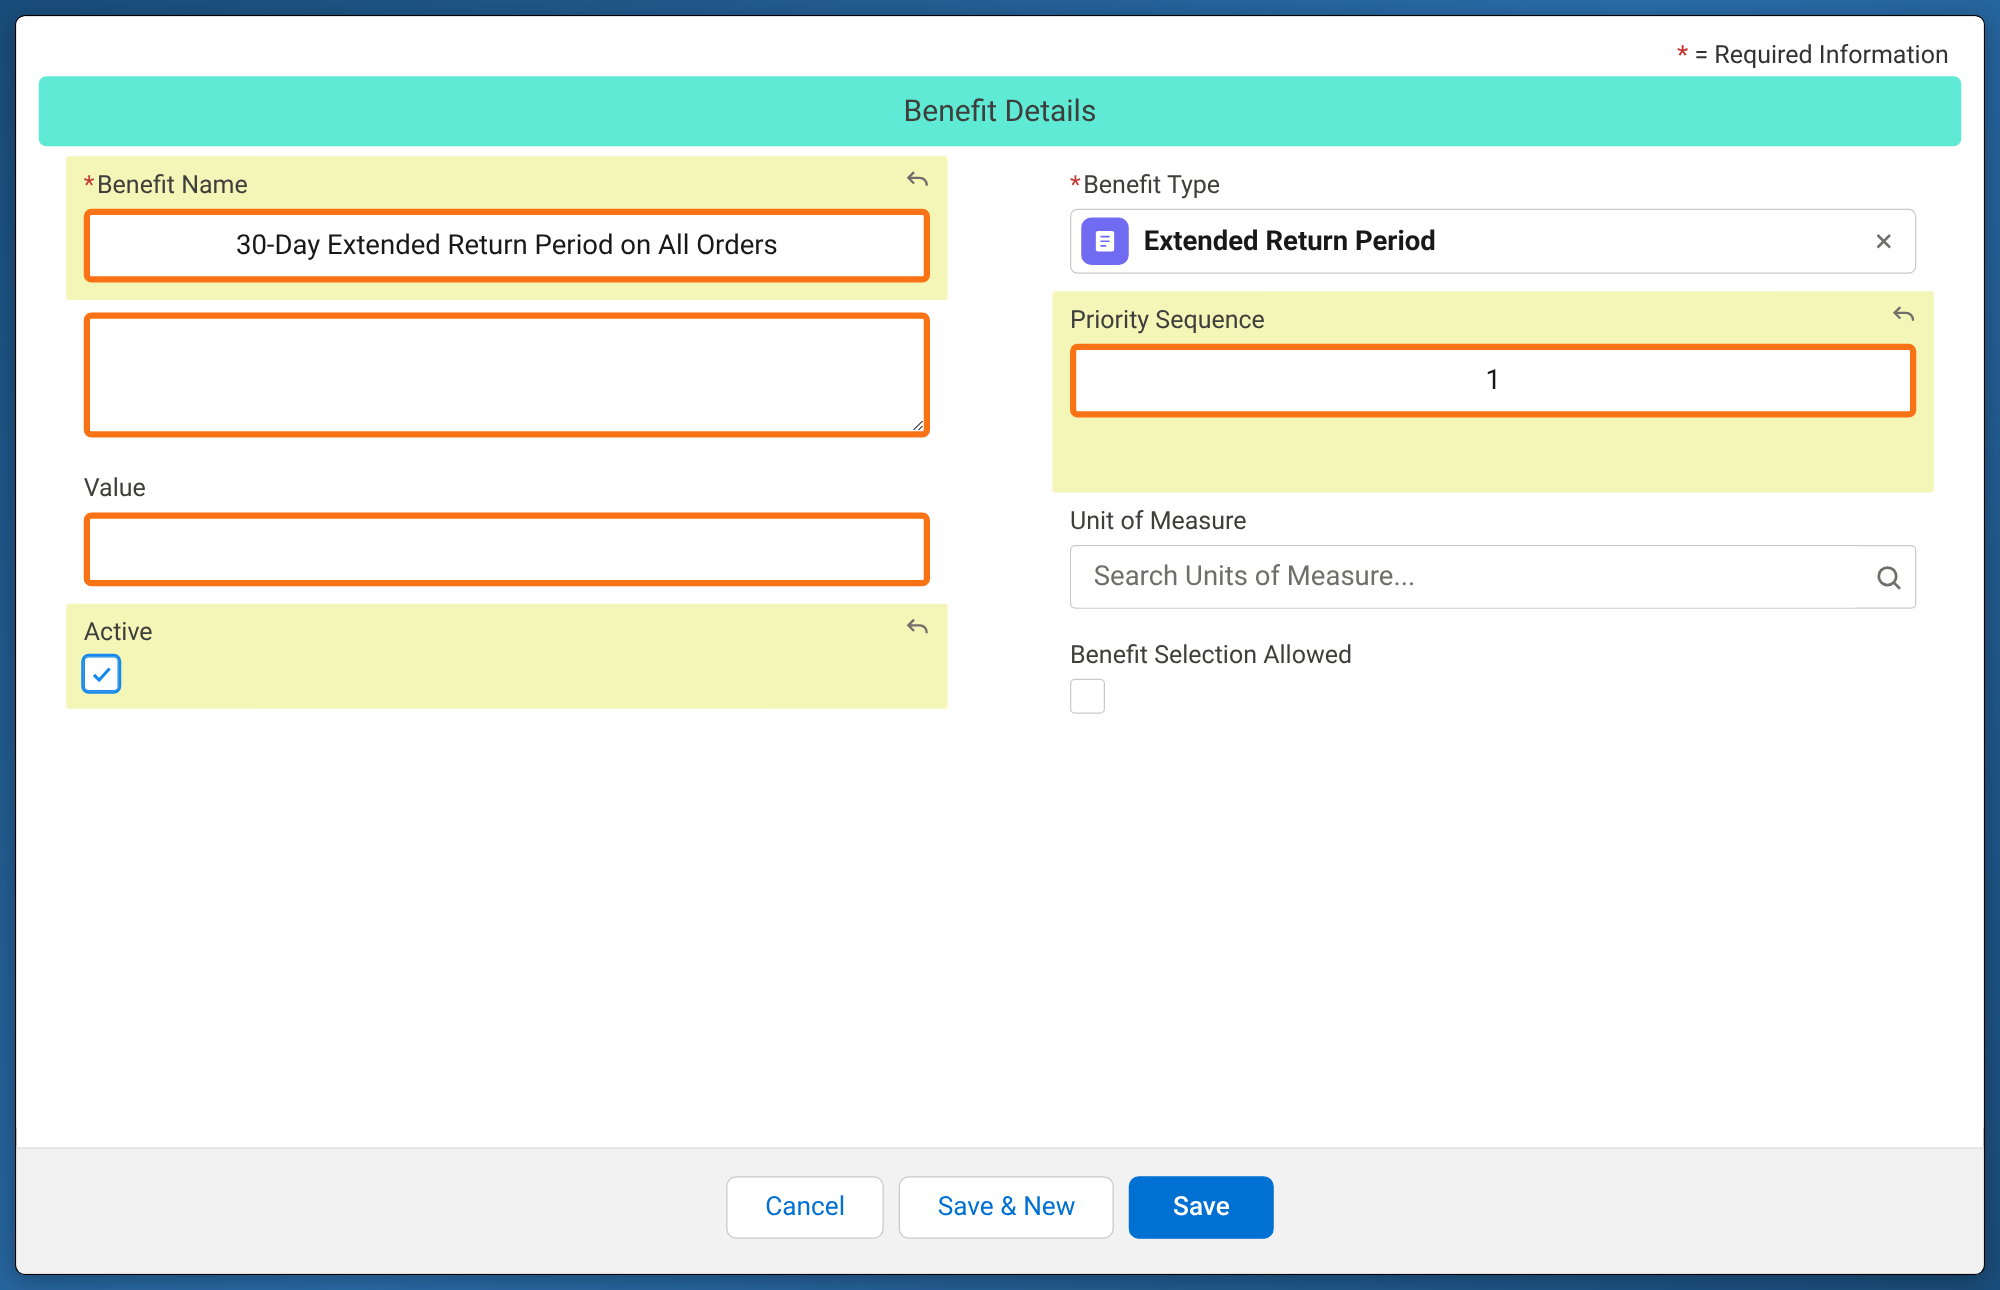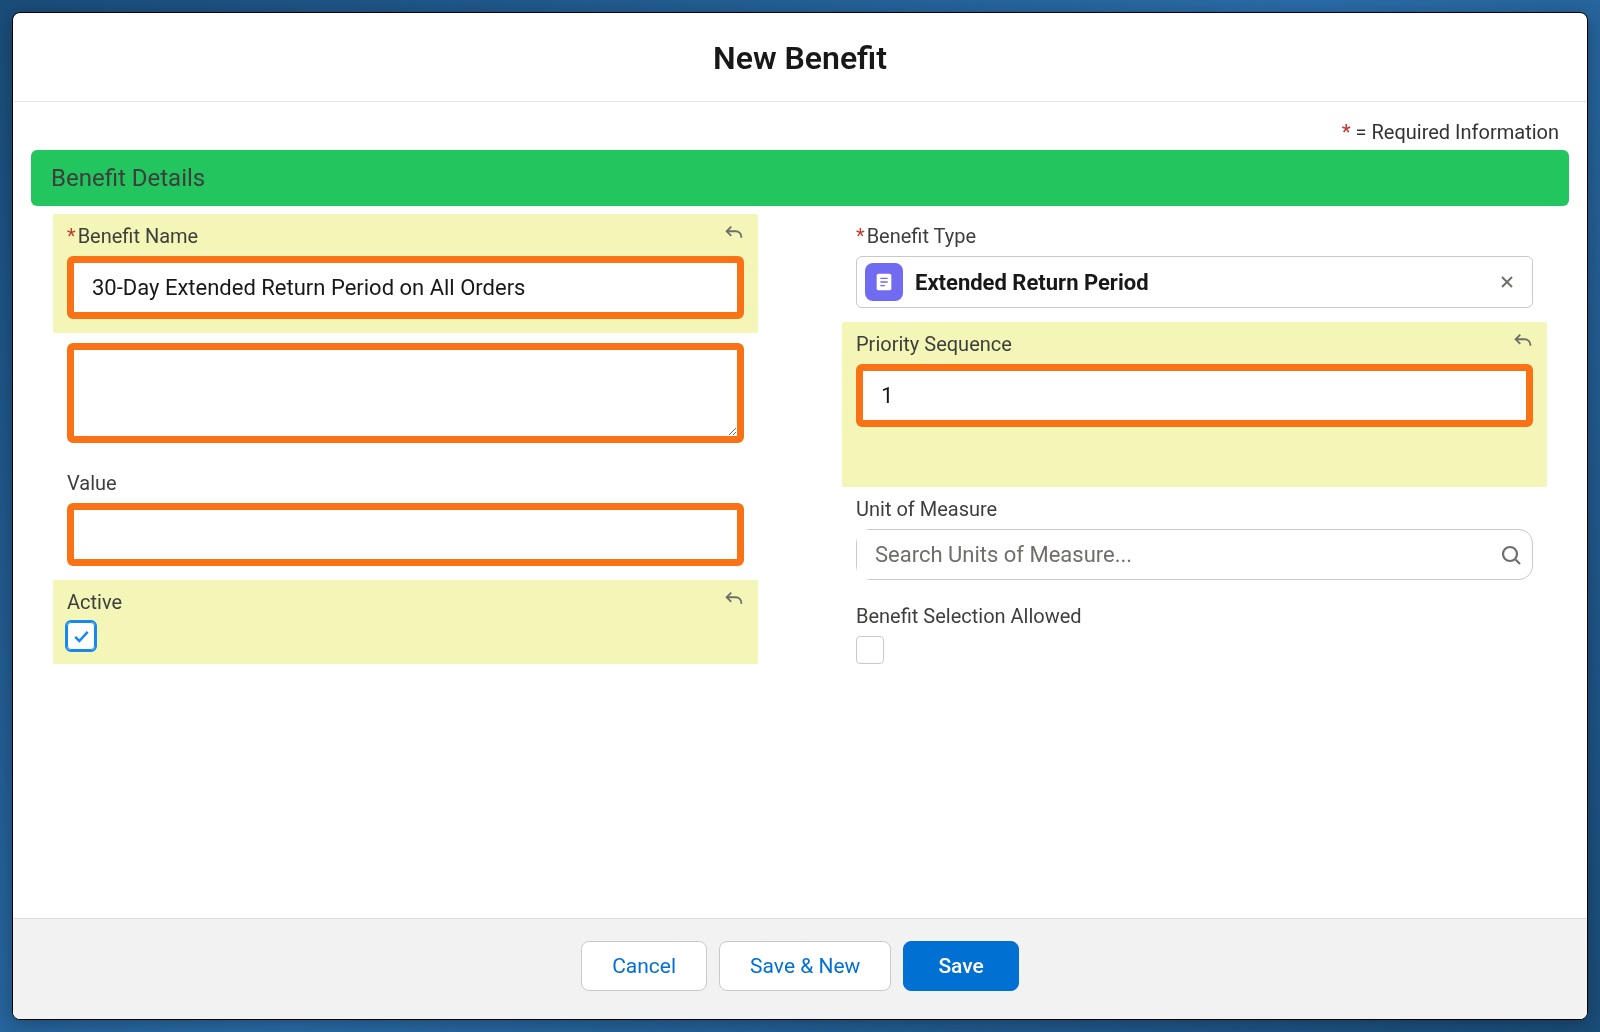--- a/index.html
+++ b/index.html
@@ -39,24 +39,25 @@
       background:#fff;
     }
     .required-note {
       text-align: right;
       padding: 18px 28px 6px 28px;
       font-size: 20px;
       color: #333;
     }
     .required-note .ast { color: #c23934; font-weight: 500; }
     .section-header {
-      background: #22c55e;
+      background: #5eead4;
       border-radius: 6px;
       margin: 0 18px 8px 18px;
       padding: 14px 20px;
+      text-align: center;
     }
     .section-header h2 {
       font-size: 24px;
       font-weight: 400;
       color: #3e3e3c;
     }
     .form-grid {
       display: grid;
       grid-template-columns: 1fr 1fr;
       column-gap: 84px;
@@ -79,27 +80,28 @@
       color: #3e3e3c;
       margin-bottom: 8px;
       display: block;
     }
     .req-ast {
       color: #c23934;
       margin-right: 2px;
     }
     .text-input, .textarea-input, .lookup-input, .search-input {
       width: 100%;
-      border: 7px solid #f97316;
+      border: 5px solid #f97316;
       border-radius: 6px;
       padding: 12px 18px;
       font-size: 22px;
       color: #181818;
       font-family: inherit;
       background:#fff;
+      text-align:center;
     }
     .textarea-input {
       height: 100px;
       resize: both;
       font-size: 20px;
     }
     .undo-icon {
       position: absolute;
       top: 8px;
       right: 12px;
@@ -136,21 +138,21 @@
     .lookup-clear {
       width:26px; height:26px;
       cursor:pointer;
       display:flex; align-items:center; justify-content:center;
     }
     .lookup-clear svg { width: 20px; height:20px; stroke:#706e6b; stroke-width:2.4; }
     .search-wrap {
       position:relative;
       display:flex; align-items:center;
       border: 1px solid #c9c9c9;
-      border-radius: 14px;
+      border-radius: 4px;
       background:#fff;
     }
     .search-wrap input {
       border:none; flex:1; padding:12px 18px; font-size:22px; border-radius:6px;
       font-family:inherit; color:#181818;
     }
     .search-wrap input::placeholder { color:#706e6b; }
     .search-icon {
       width:42px; display:flex; align-items:center; justify-content:center;
       cursor:pointer;
@@ -196,23 +198,20 @@
       color:#fff;
       font-weight:500;
       padding: 12px 34px;
     }
   </style>
 </head>
 <body>
 
 <div class="modal">
 
-  <div class="modal-header">
-    <h1>New Benefit</h1>
-  </div>
 
   <div class="modal-body">
 
     <div class="required-note">
       <span class="ast">*</span>
       <span>= Required Information</span>
     </div>
 
     <div class="section-header">
       <h2>Benefit Details</h2>

